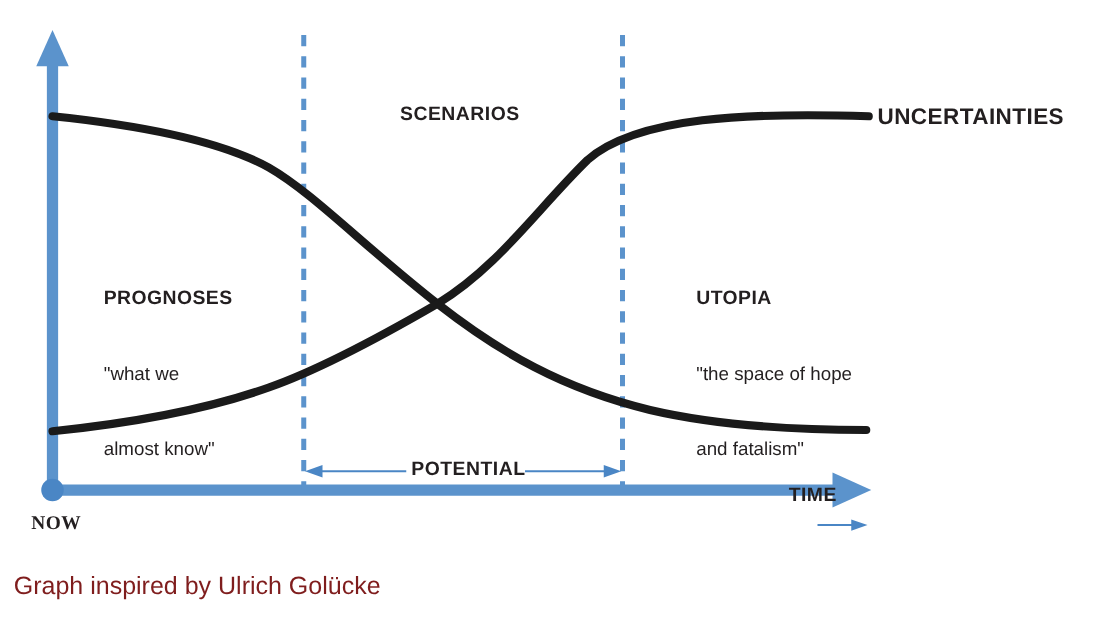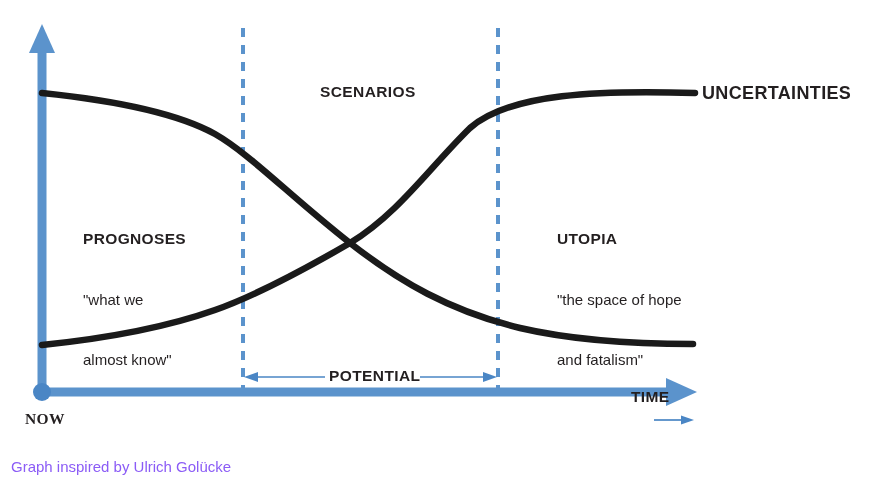--- a/index.html
+++ b/index.html
@@ -56,23 +56,23 @@
     letter-spacing: 0.35px;
     color: #231f20;
   }
   .band-label {
     font-size: 15.5px;
     font-weight: bold;
     letter-spacing: 0.4px;
     color: #231f20;
   }
   .footnote {
-    font-size: 15px;
+    font-size: 20px;
     font-weight: normal;
-    color: #8b5cf6;
+    color: #7f1d1d;
   }
   
   #label-scenarios   { left: 320px; top: 82px;  }
   #label-uncert      { left: 702px; top: 82px;  }
   #label-cert        { left: 702px; top: 333px; }
   #label-potential   { left: 329px; top: 366px; }
   #label-now         { left: 25px;  top: 409px; font-family: Liberation Serif, serif; }
   #label-time        { left: 607px; top: 387px; margin-left: 24px; }
   #block-prognoses   { left: 83px;  top: 188px; }
   #block-utopia      { left: 557px; top: 188px; }

